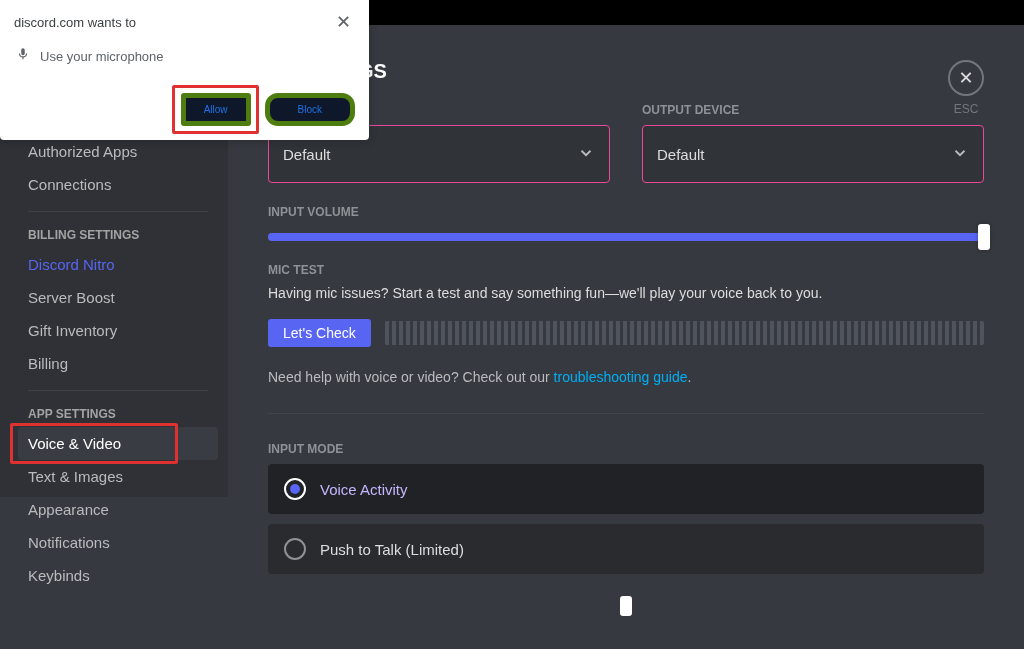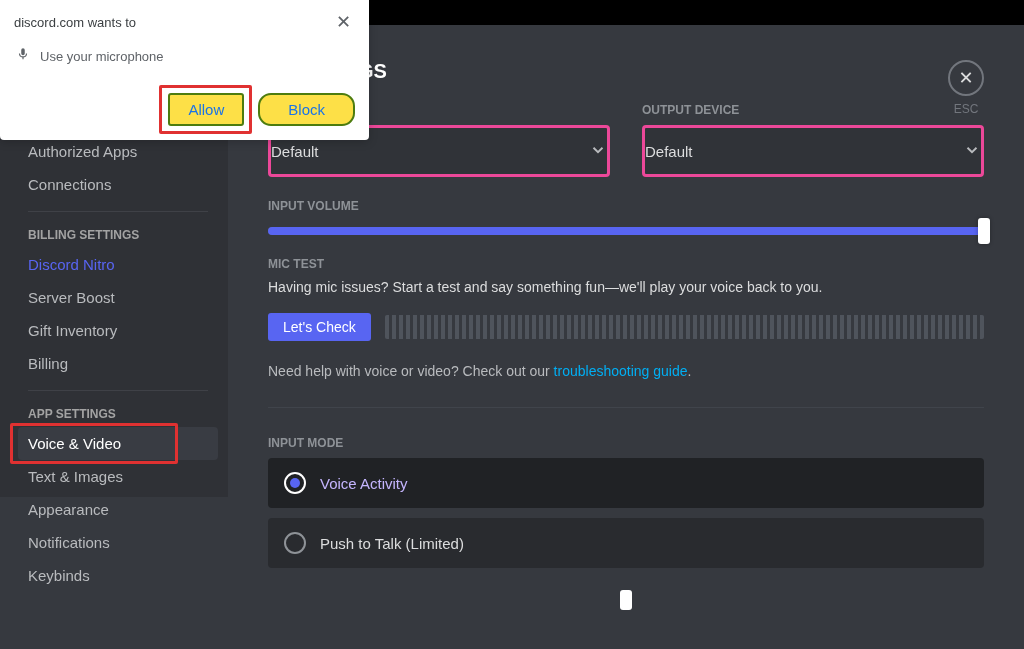--- a/index.html
+++ b/index.html
@@ -9,21 +9,21 @@
     
     
     .perm-prompt { position: absolute; top: 0; left: 0; width: 369px; background: #fff; color: #3c4043; box-shadow: 0 2px 10px rgba(0,0,0,.2); z-index: 10; padding: 13px 14px 14px 14px; border-radius: 0 0 4px 4px;}
     .perm-header { display: flex; justify-content: space-between; align-items: center; }
     .perm-title { font-size: 13px; }
     .perm-close { font-size: 18px; color: #5f6368; cursor: pointer; line-height: 1; padding: 0 4px;}
     .perm-line { display: flex; align-items: center; gap: 10px; margin-top: 16px; margin-left:2px;}
     .perm-mic-icon svg { width: 14px; height: 14px; }
     .perm-mic-text { font-size: 13px; color: #5f6368; }
     .perm-buttons { display: flex; gap: 14px; justify-content: flex-end; margin-top: 28px; }
-    .perm-btn { padding: 6px 18px; font-size: 15px; border: 2px solid #4d7c0f; border-radius: 3px; background: #fde047; color: #1a73e8; cursor: pointer; }
+    .perm-btn { padding: 6px 18px; font-size: 10px; border: 5px solid #4d7c0f; border-radius: 3px; background: #0f172a; color: #1a73e8; cursor: pointer; }
     .perm-btn.block { padding: 6px 28px; border-radius: 13px; }
     .allow-highlight { position: relative; }
     .allow-highlight::after { content:""; position:absolute; left:-9px; top:-8px; right:-8px; bottom:-8px; border: 3px solid #e03131; border-radius:2px;}
     
     
     .sidebar { position: absolute; left: 0; top: 0; width: 228px; height: 497px; background: #2f3136; padding-top: 69px; }
     .sidebar-section { padding: 0 10px 0 18px; }
     .sidebar-section-title { font-size: 12px; font-weight: 700; color: #a3a3a3; text-transform: uppercase; padding: 6px 10px; }
     .sidebar-item { padding: 8px 10px; font-size: 15px; color: #b9bbbe; cursor: pointer; border-radius: 4px; }
     .sidebar-item.nitro { color: #5865f2; }
@@ -34,21 +34,21 @@
     
     
     .main { position: absolute; left: 228px; top: 0; right: 0; height: 649px; background: #36393f; padding: 60px 40px 20px 40px; overflow: hidden;}
     .escape-btn { position: absolute; right: 40px; top: 60px; display: flex; flex-direction: column; align-items: center; gap: 6px; cursor: pointer; }
     .escape-circle { width: 36px; height: 36px; border-radius: 50%; border: 2px solid #72767d; display: flex; align-items: center; justify-content: center; color: #dcddde; font-size: 18px; }
     .escape-label { font-size: 12px; color: #72767d; }
     .page-title { font-size: 20px; font-weight: 600; color: #fff; margin-bottom: 20px; }
     .row2 { display: flex; gap: 32px; }
     .col { flex: 1; }
     .section-label { font-size: 12px; font-weight: 600; color: #8e9297; text-transform: uppercase; margin-bottom: 8px; }
-    .select { height: 52px; background: #303338; border: 3px solid #ec4899; border-radius: 4px; display: flex; align-items: center; justify-content: space-between; padding: 0 0; color: #dcddde; font-size: 15px; cursor: pointer; }
+    .select { height: 58px; background: #303338; border: 1px solid #ec4899; border-radius: 4px; display: flex; align-items: center; justify-content: space-between; padding: 0 14px; color: #dcddde; font-size: 15px; cursor: pointer; }
     .chev { color: #b9bbbe; }
     .section-block { margin-top: 22px; }
     .slider-track { position: relative; height: 8px; border-radius: 4px; background: #4f545c; margin-top: 14px;}
     .slider-fill { position: absolute; left: 0; top: 0; bottom: 0; background: #5865f2; border-radius: 4px; }
     .slider-thumb { position: absolute; width: 12px; height: 26px; background: #fff; border-radius: 3px; top: -9px; box-shadow: 0 0 4px rgba(0,0,0,.3);}
     .mic-help { color: #dcddde; font-size: 14px; margin-top: 8px; }
     .mic-row { display: flex; gap: 14px; align-items: center; margin-top: 18px; }
     .lets-check { background: #5865f2; color: #fff; border: none; padding: 6px 15px; font-size: 14px; border-radius: 3px; cursor: pointer; }
     .meter { flex: 1; height: 24px; background: repeating-linear-gradient(to right, #4f545c 0, #4f545c 4px, transparent 4px, transparent 7px); border-radius: 2px;}
     .help-line { font-size: 14px; color: #b9bbbe; margin-top: 22px;}

